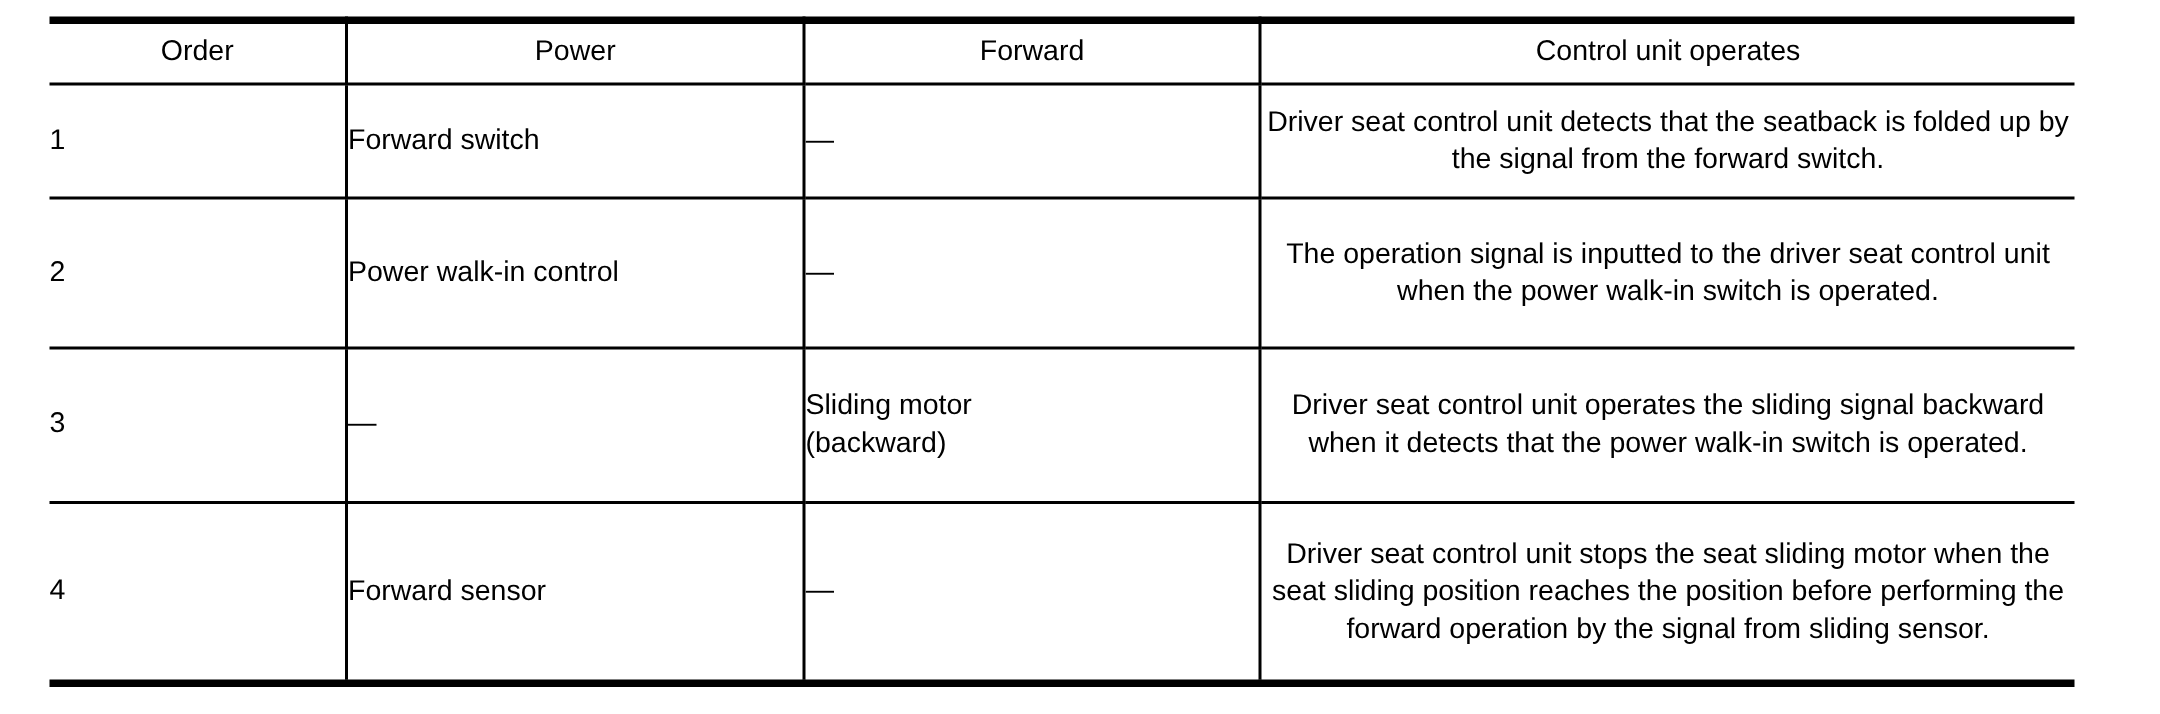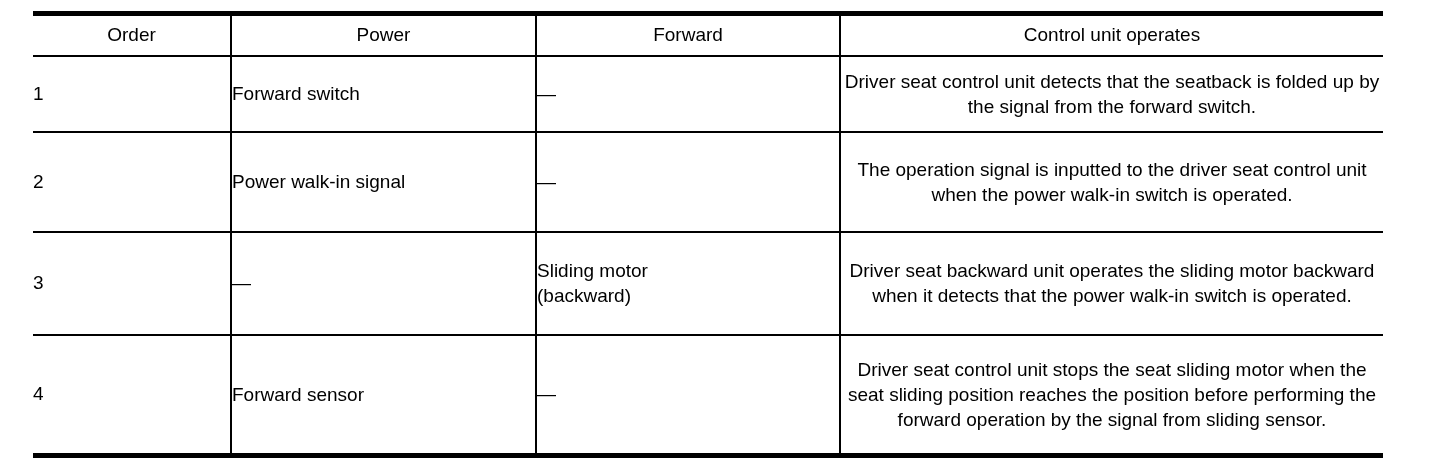--- a/index.html
+++ b/index.html
@@ -83,30 +83,30 @@
     </thead>
     <tbody>
       <tr class="r1">
         <td class="v center">1</td>
         <td class="v cell-left">Forward switch</td>
         <td class="v center">—</td>
         <td class="cond">Driver seat control unit detects that the seatback is folded up by the signal from the forward switch.</td>
       </tr>
       <tr class="r2">
         <td class="v center">2</td>
-        <td class="v cell-left">Power walk-in signal</td>
+        <td class="v cell-left">Power walk-in control</td>
         <td class="v center">—</td>
         <td class="cond">The operation signal is inputted to the driver seat control unit when the power walk-in switch is operated.</td>
       </tr>
       <tr class="r3">
         <td class="v center">3</td>
         <td class="v center">—</td>
         <td class="v cell-left">Sliding motor
 (backward)</td>
-        <td class="cond">Driver seat backward unit operates the sliding motor backward when it detects that the power walk-in switch is operated.</td>
+        <td class="cond">Driver seat control unit operates the sliding signal backward when it detects that the power walk-in switch is operated.</td>
       </tr>
       <tr class="r4">
         <td class="v center">4</td>
         <td class="v cell-left">Forward sensor</td>
         <td class="v center">—</td>
         <td class="cond">Driver seat control unit stops the seat sliding motor when the seat sliding position reaches the position before performing the forward operation by the signal from sliding sensor.</td>
       </tr>
     </tbody>
   </table>
 </div>

